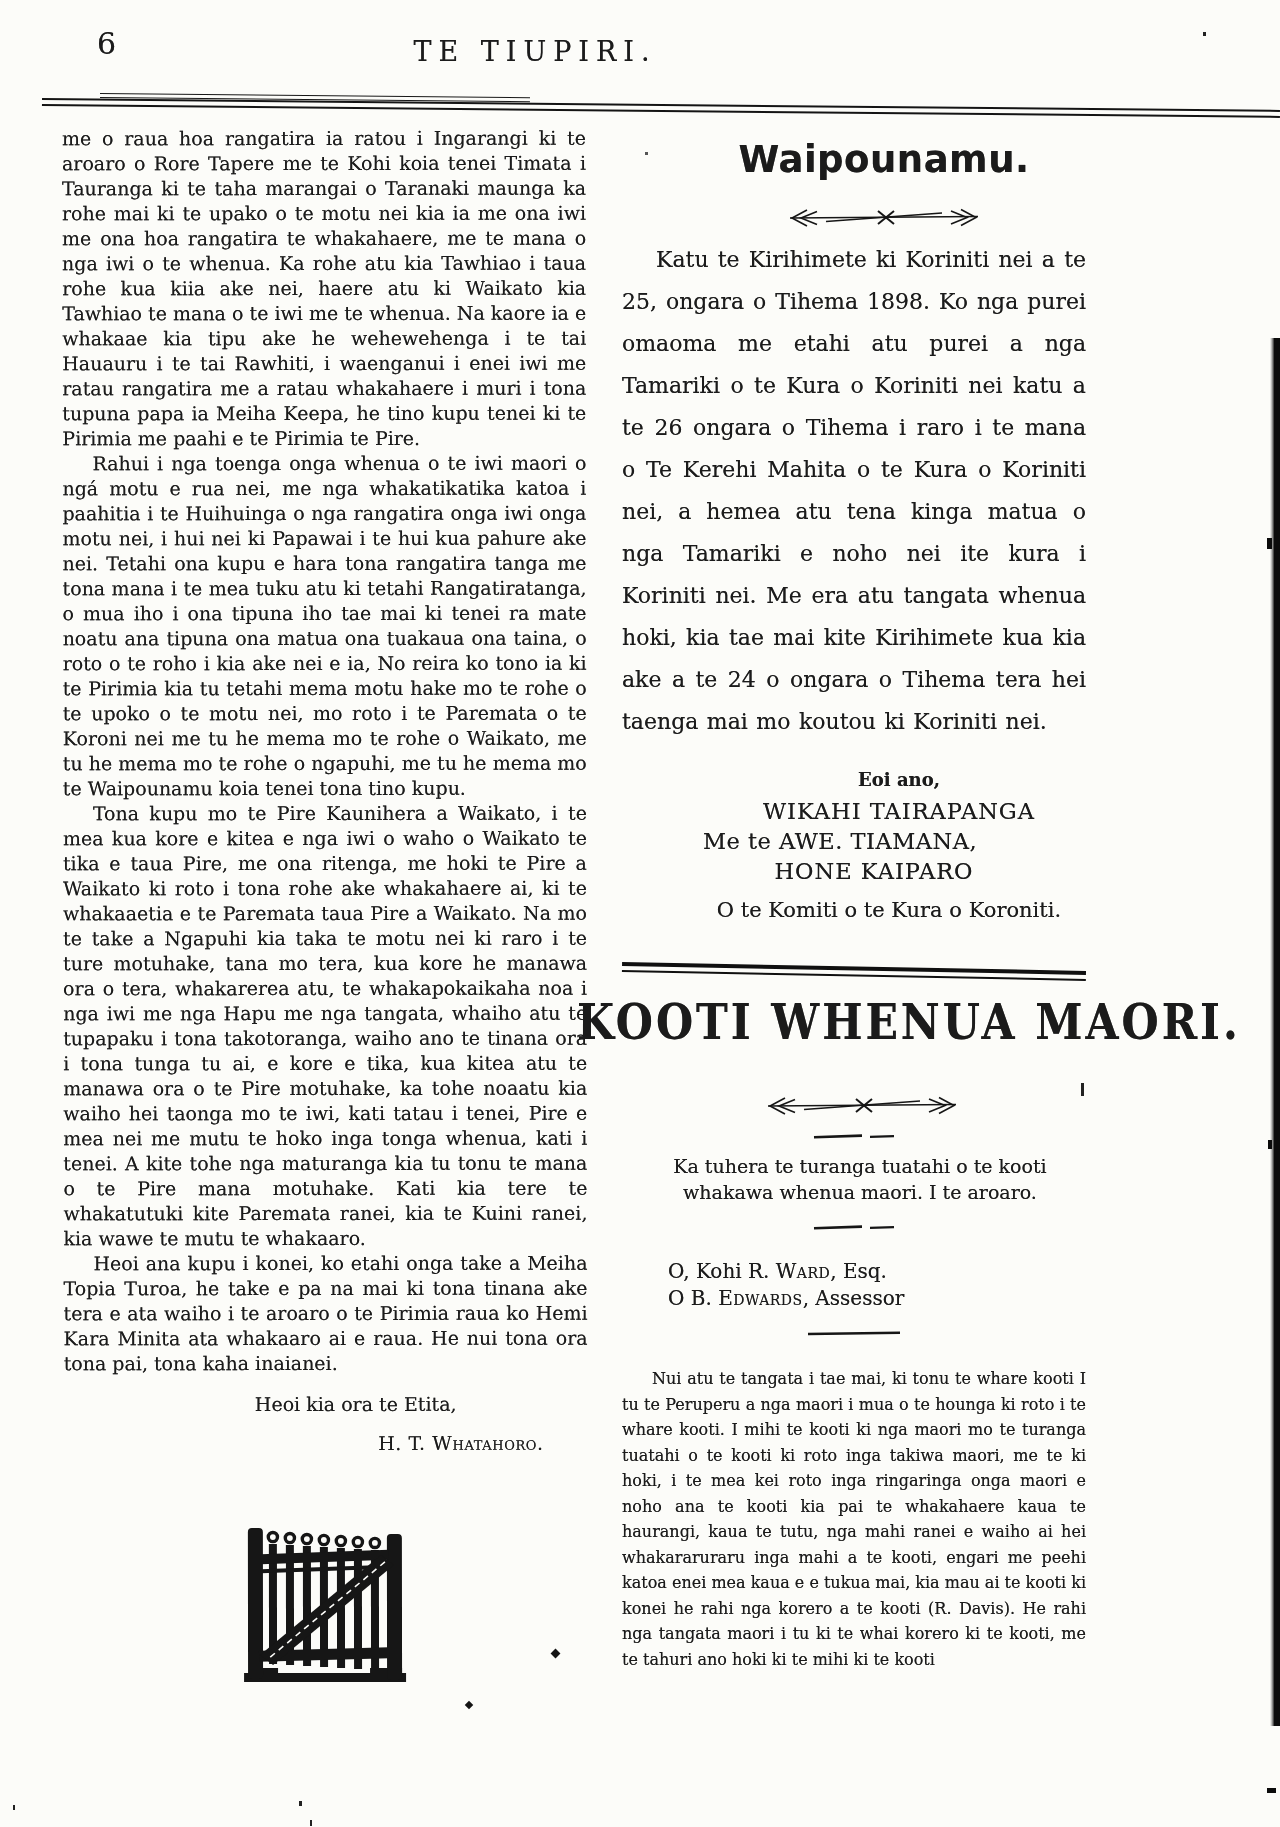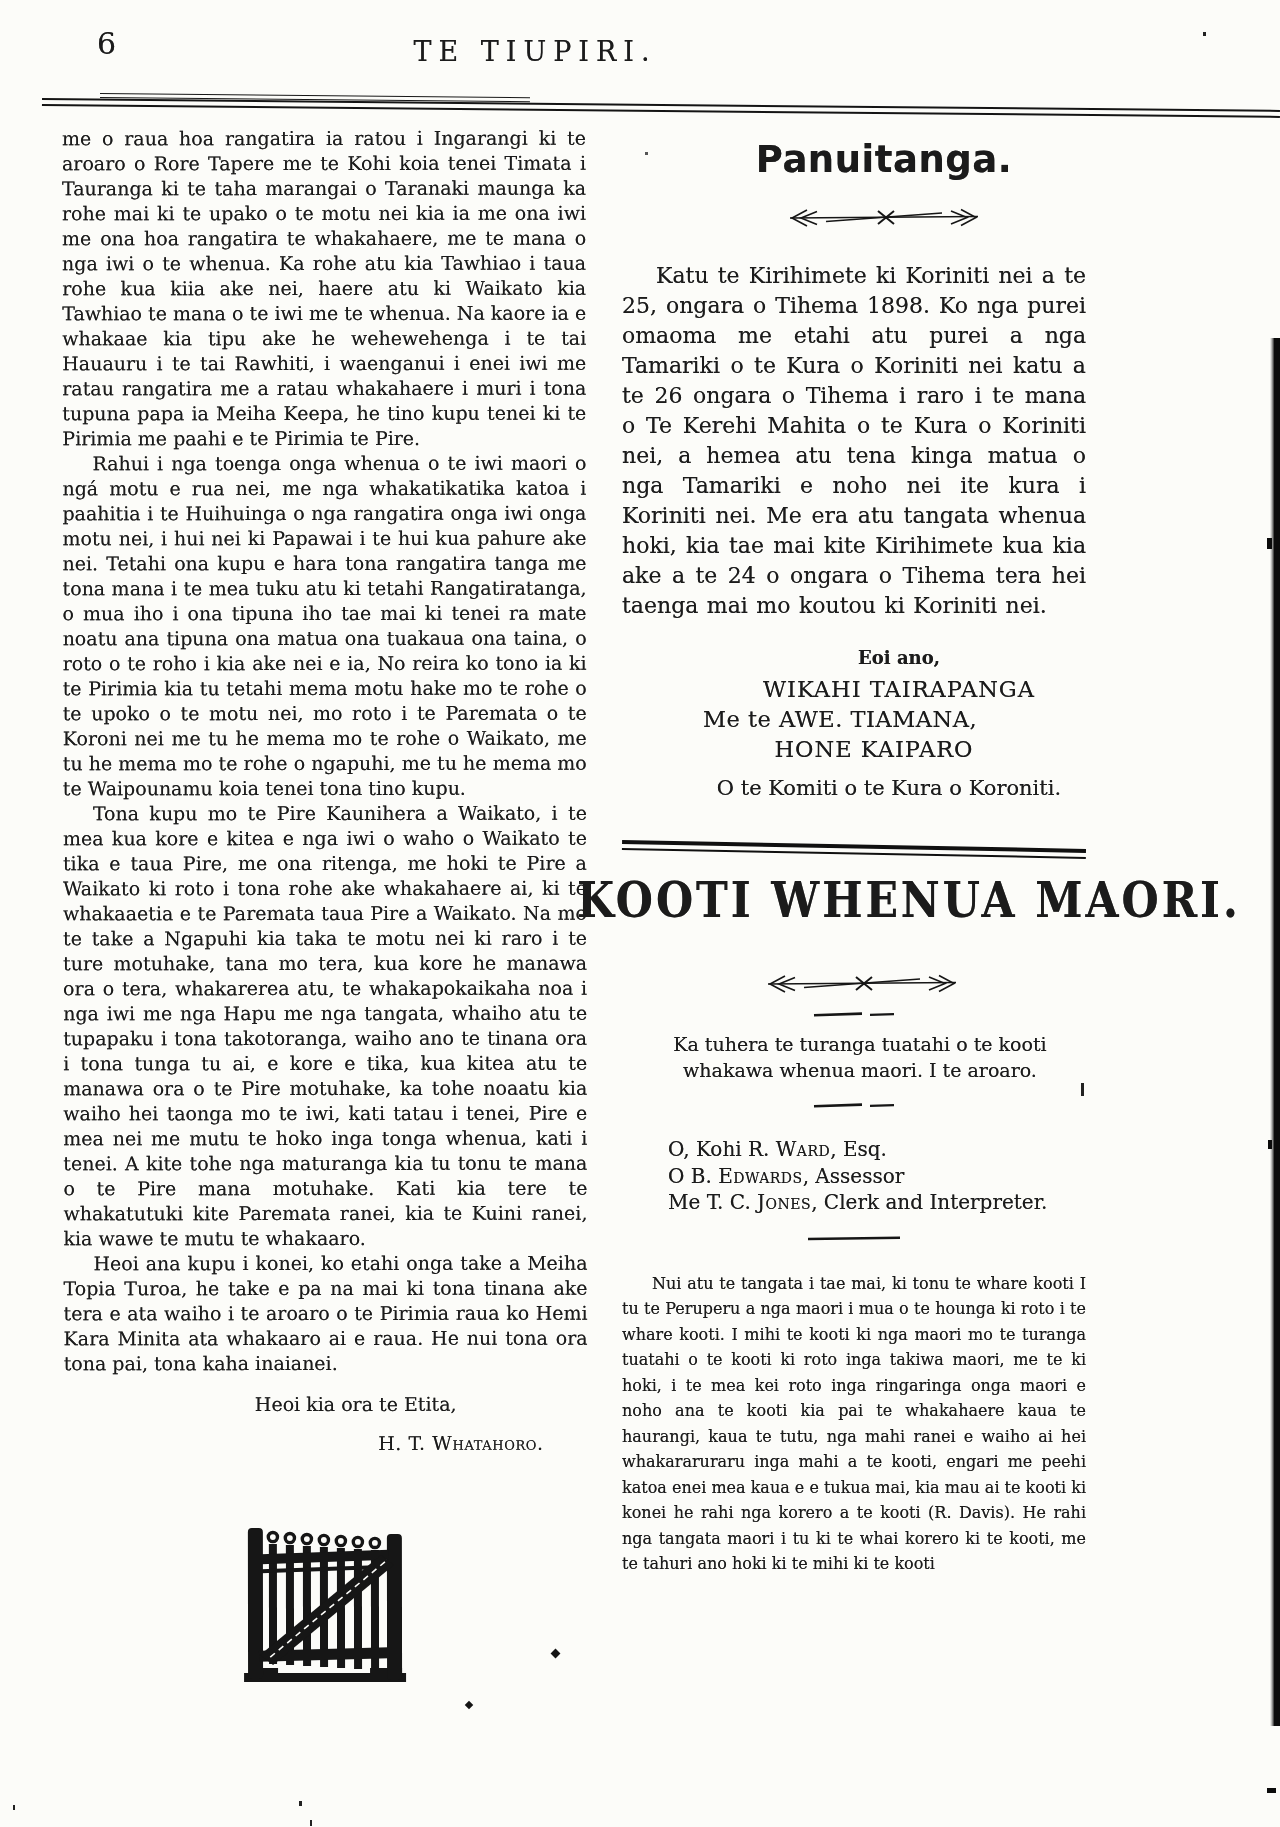--- a/index.html
+++ b/index.html
@@ -28,21 +28,21 @@
   .signoff-2 { margin-top:14px; text-align:right; padding-right:44px; letter-spacing:0.6px; }
   .sc { font-variant:small-caps; }
   .gate { display:block; margin:66px auto 0; }
   
   .col-right { position:absolute; left:622px; top:138px; width:464px; }
   .pan-title { text-align:center; font-family:"DejaVu Sans", sans-serif; font-weight:bold;
     font-size:37px; letter-spacing:0.5px; transform:translateX(30px); }
   .ornament { display:block; margin:24px auto 0; }
   .orn1 { transform:translateX(30px); }
   .orn2 { margin-top:46px; transform:translateX(8px); }
-  .pan-body { margin:32px 0 0 0; font-size:22px; line-height:30px; text-align:justify;
+  .pan-body { margin:10px 0 0 0; font-size:22px; line-height:42px; text-align:justify;
     text-indent:34px; word-spacing:1.5px; }
   .closing { margin-top:26px; font-size:18px; text-align:center; transform:translateX(45px);font-weight:bold; }
   .sig { text-align:center; font-size:22.5px; line-height:30px; letter-spacing:1px; }
   .sig1 { margin-top:6px; transform:translateX(45px); }
   .sig2 { transform:translateX(20px); }
   .sig3 { transform:translateX(-14px); letter-spacing:0.5px; }
   .committee { margin-top:12px; text-align:center; font-size:21px; transform:translateX(35px); }
   .heavy-rule { margin-top:40px; height:4px;
     border-top:4px solid #101010; border-bottom:2px solid #101010;
     transform:rotate(1.1deg); transform-origin:left center; }
@@ -112,21 +112,21 @@
         <circle cx="99" cy="19" r="4.6" stroke-width="3.4"></circle>
         <circle cx="116" cy="20" r="4.6" stroke-width="3.4"></circle>
         <circle cx="133" cy="21" r="4.6" stroke-width="3.4"></circle>
       </g>
       <line x1="143" y1="40" x2="27" y2="136" stroke="#fcfcf9" stroke-width="1.6" stroke-dasharray="6 5"></line>
     </svg>
   </div>
 
   <div class="col-right">
 
-    <div class="pan-title">Panuitanga.</div>
+    <div class="pan-title">Waipounamu.</div>
 
     <svg class="ornament orn1" width="200" height="24" viewBox="0 0 200 24">
       <g stroke="#161616" fill="none" stroke-width="1.6">
         <line x1="6" y1="13" x2="194" y2="11.5"></line>
         <line x1="42" y1="16.5" x2="158" y2="8"></line>
         <path d="M94,6 L110,19 M94,19 L110,6" stroke-width="2"></path>
         <path d="M23,5 L8,13 L23,21"></path>
         <path d="M33,6.5 L17,13 L33,19.5"></path>
         <path d="M177,4.5 L192,12.5 L177,20.5"></path>
         <path d="M167,6 L183,12.5 L167,19"></path>
@@ -166,21 +166,20 @@
     <div class="opening">Ka tuhera te turanga tuatahi o te kooti whakawa whenua maori.  I te aroaro.</div>
 
     <svg class="dash d2" width="84" height="9" viewBox="0 0 84 9">
       <line x1="2" y1="5.2" x2="50" y2="3.6" stroke="#161616" stroke-width="2.6"></line>
       <line x1="58" y1="4.8" x2="82" y2="4.1" stroke="#161616" stroke-width="2.2"></line>
     </svg>
 
     <div class="officials">
       <div class="official"><span>O, Kohi R. </span><span class="name">Ward</span><span>, Esq.</span></div>
       <div class="official"><span>O B. </span><span class="name">Edwards</span><span>, Assessor</span></div>
-      <div class="official"><span>Me T. C. </span><span class="name">Jones</span><span>, Clerk and Interpreter.</span></div>
     </div>
 
     <svg class="dash d3" width="96" height="9" viewBox="0 0 96 9">
       <line x1="2" y1="5" x2="94" y2="3.8" stroke="#161616" stroke-width="2.6"></line>
     </svg>
 
     <p class="kooti-body">Nui atu te tangata i tae mai, ki tonu te whare kooti I tu te Peruperu a nga maori i mua o te hounga ki roto i te whare kooti.  I mihi te kooti ki nga maori mo te turanga tuatahi o te kooti ki roto inga takiwa maori, me te ki hoki, i te mea kei roto inga ringaringa onga maori e noho ana te kooti kia pai te whakahaere kaua te haurangi, kaua te tutu, nga mahi ranei e waiho ai hei whakararuraru inga mahi a te kooti, engari me peehi katoa enei mea kaua e e tukua mai, kia mau ai te kooti ki konei he rahi nga korero a te kooti (R. Davis).  He rahi nga tangata maori i tu ki te whai korero ki te kooti, me te tahuri ano hoki ki te mihi ki te kooti</p>
   </div>
 
   <div class="edge-band"></div>

